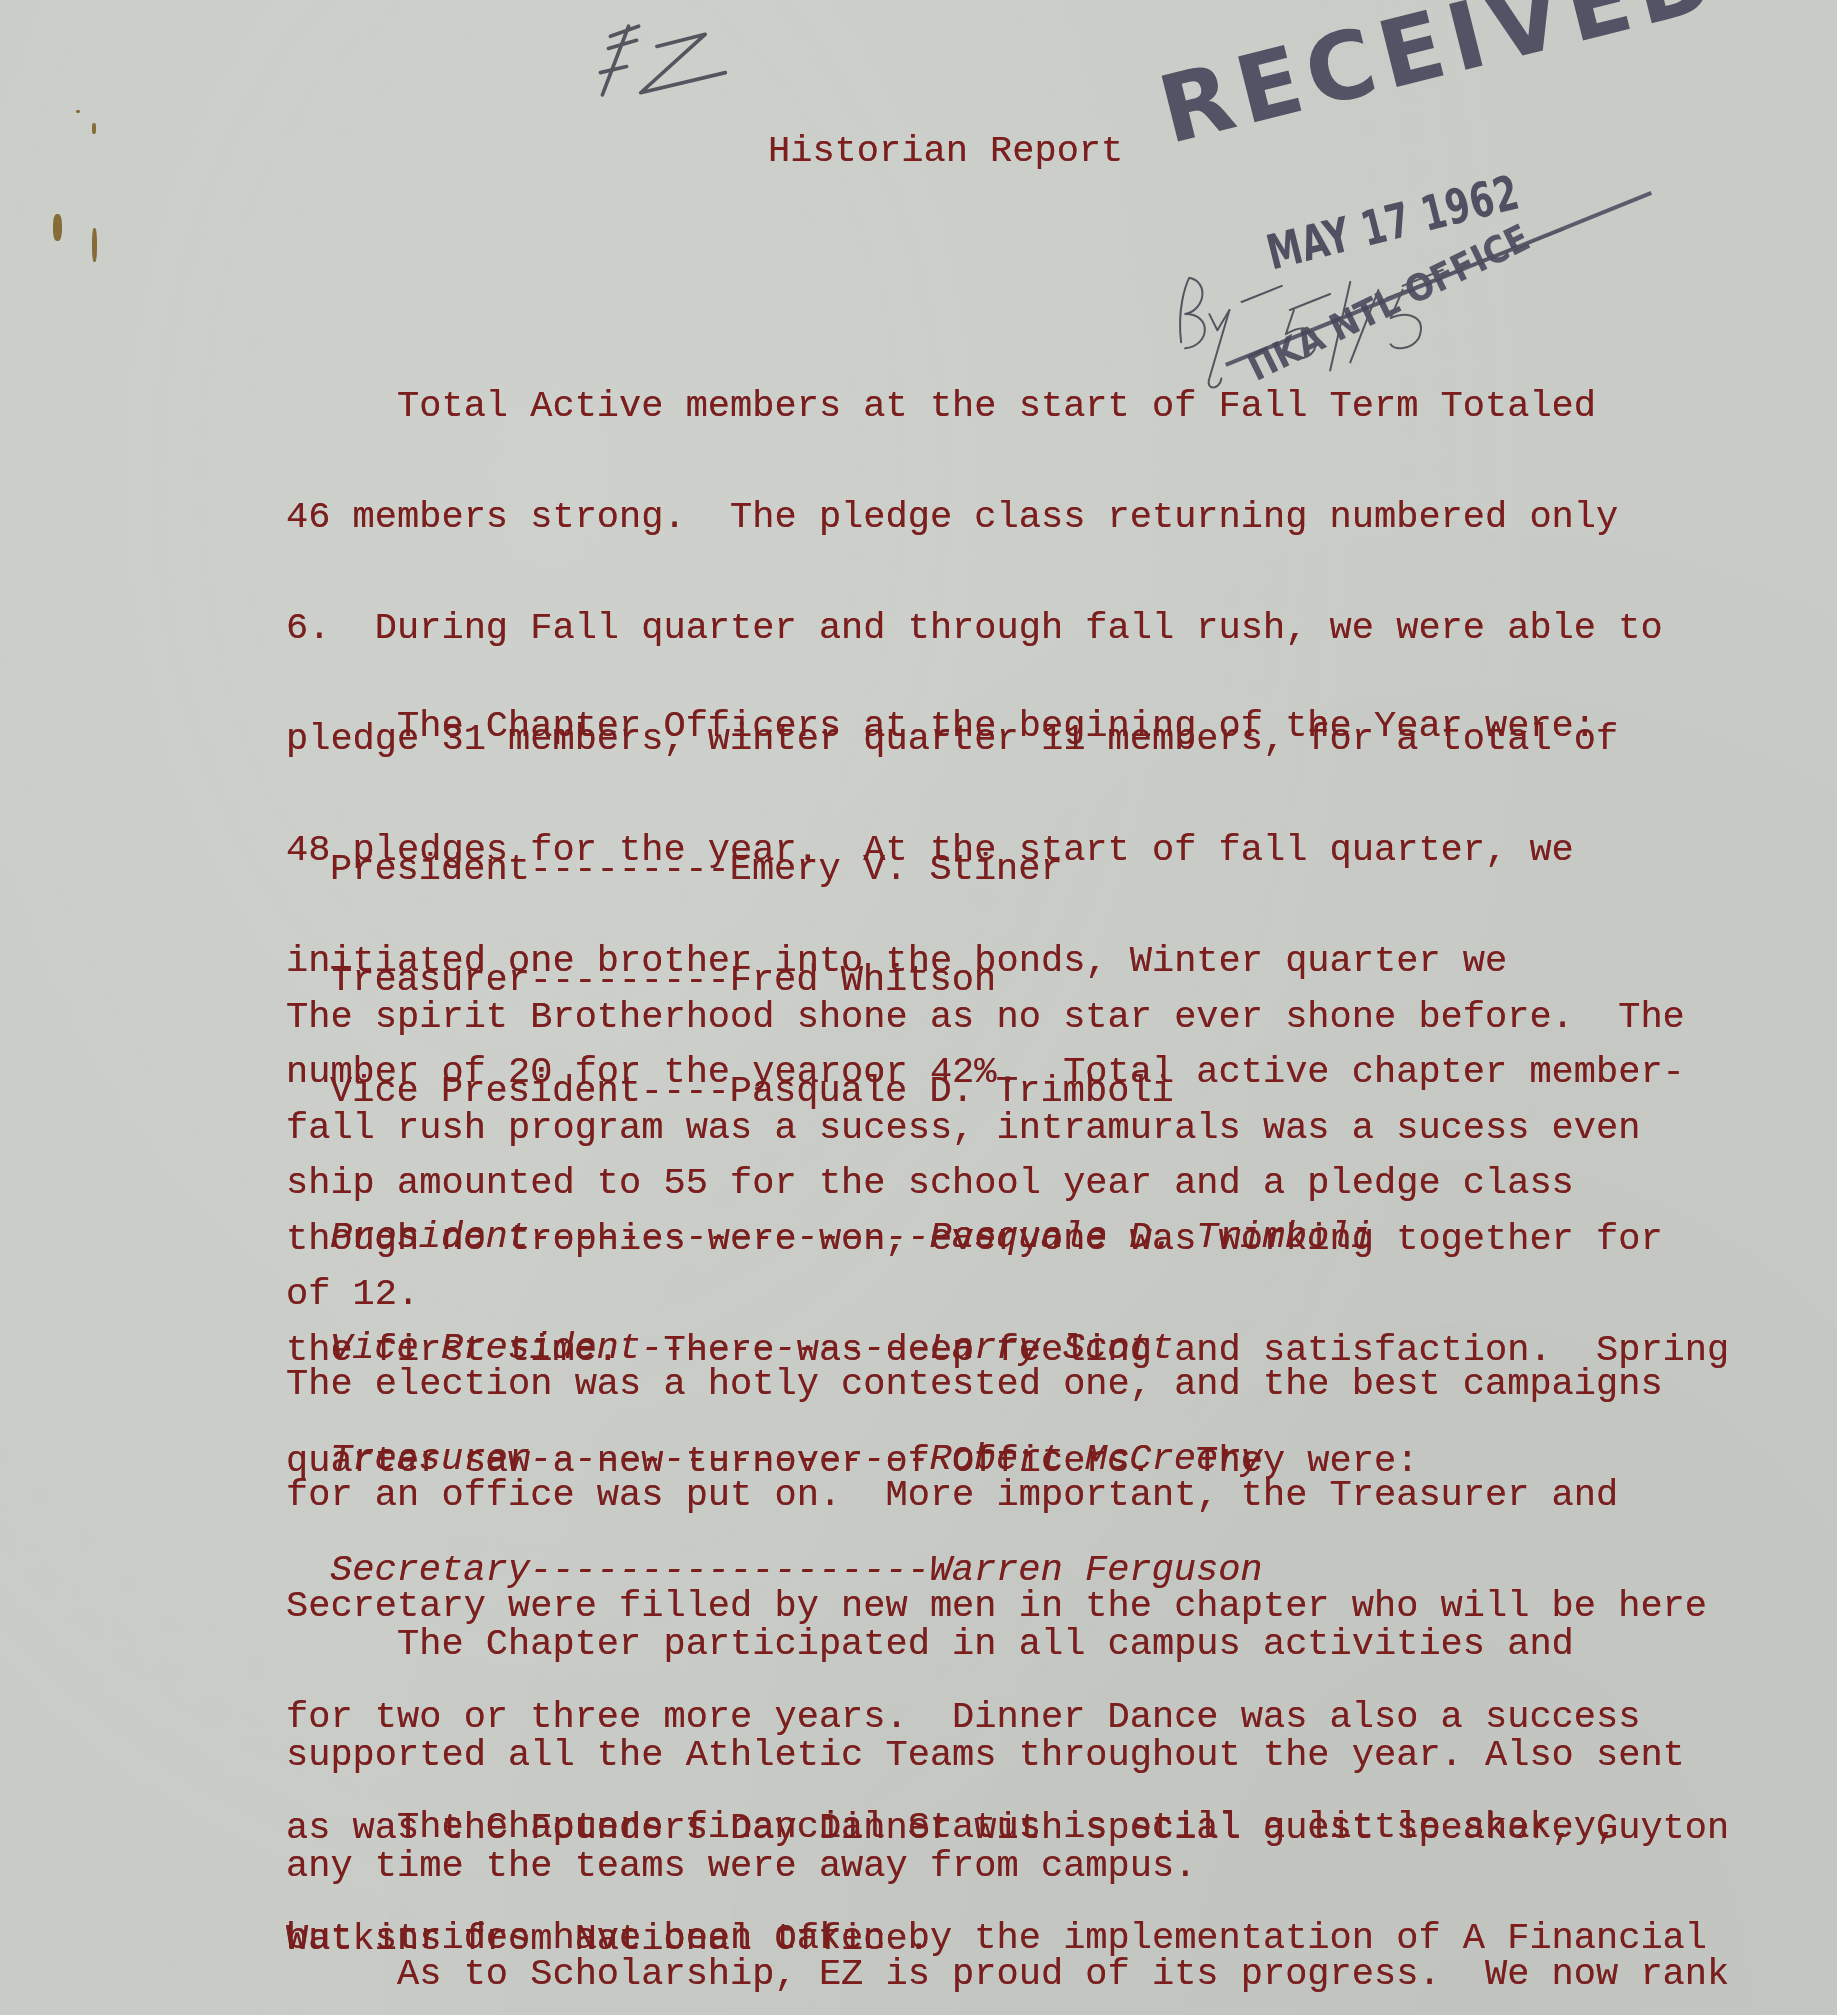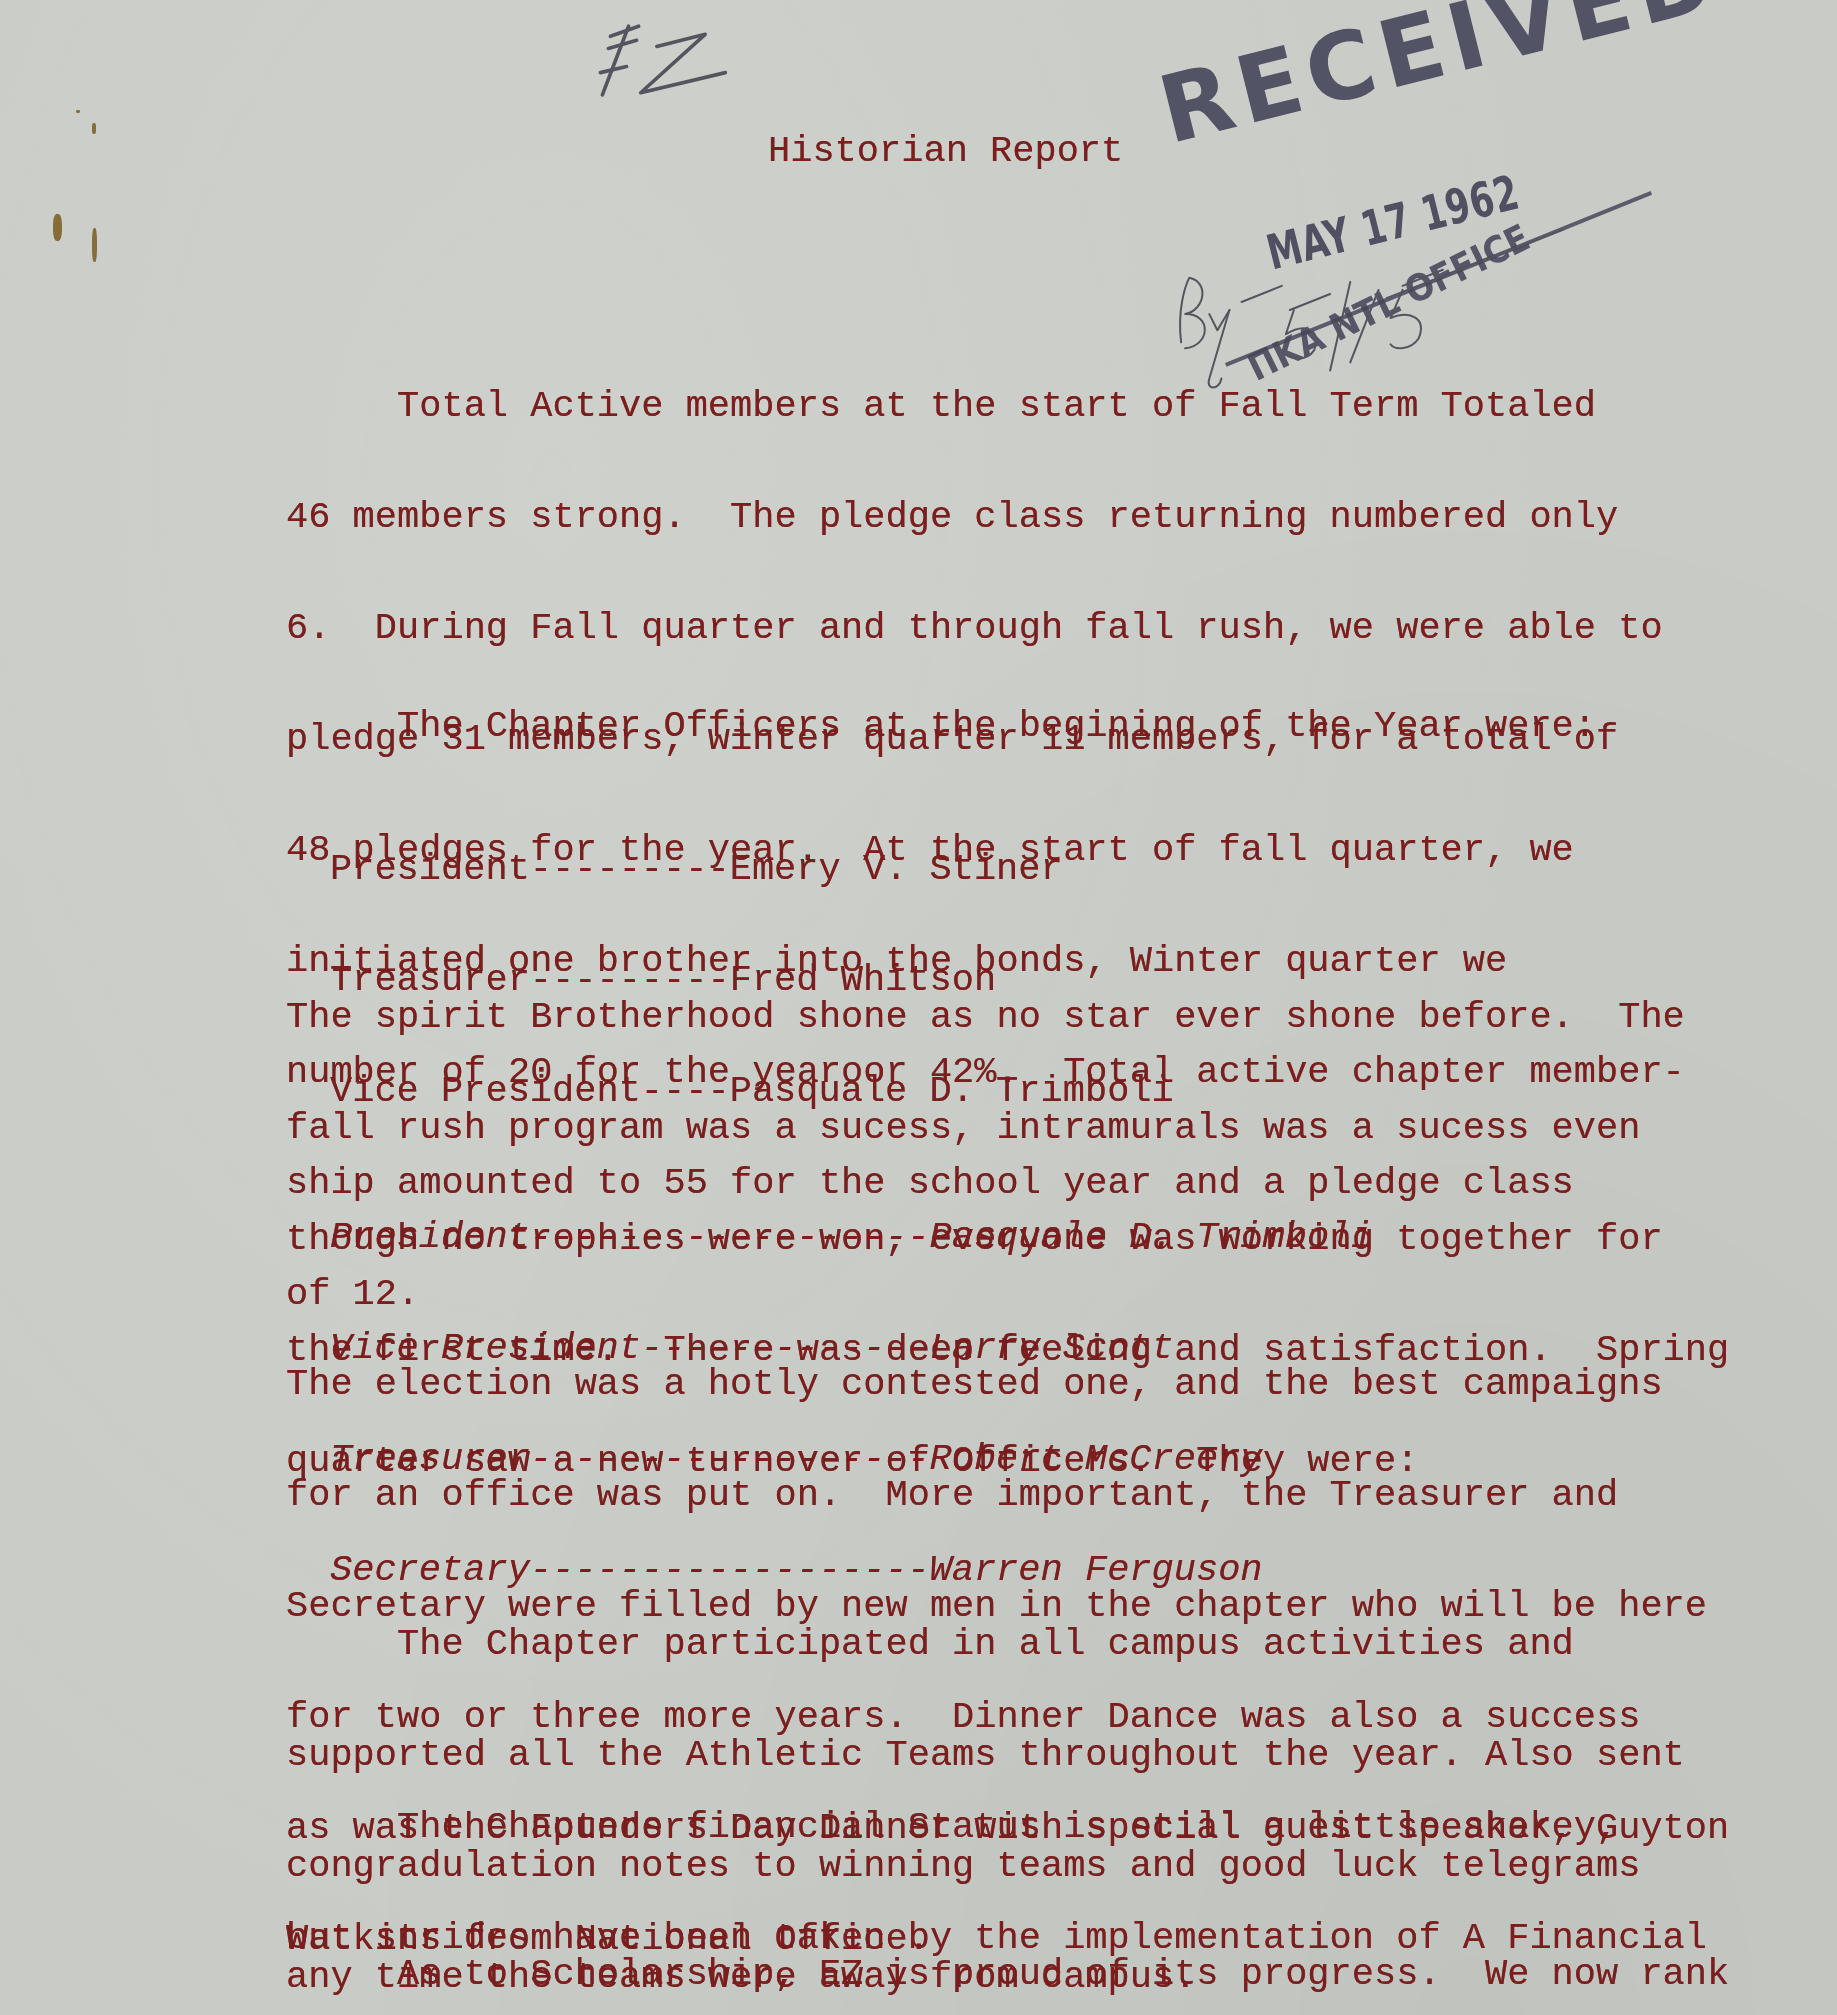--- a/index.html
+++ b/index.html
@@ -205,21 +205,20 @@
     <span class="line">for an office was put on.  More important, the Treasurer and</span>
     <span class="line">Secretary were filled by new men in the chapter who will be here</span>
     <span class="line">for two or three more years.  Dinner Dance was also a success</span>
     <span class="line">as was the Founders Day Dinner with special guest speaker, Guyton</span>
     <span class="line">Watkins from National Office.</span>
   </div>
 
   <div class="tw para" style="top:1552px;">
     <span class="line">     The Chapter participated in all campus activities and</span>
     <span class="line">supported all the Athletic Teams throughout the year. Also sent</span>
-    <span class="line">congradulation notes to winning teams and good luck telegrams</span>
     <span class="line">any time the teams were away from campus.</span>
   </div>
 
   <div class="tw para" style="top:1735px;">
     <span class="line">     The Chapters financial Status is still a little shakey,</span>
     <span class="line">but strides have been taken by the implementation of A Financial</span>
     
   </div>
 
   <div class="tw para" style="top:1882px;">

